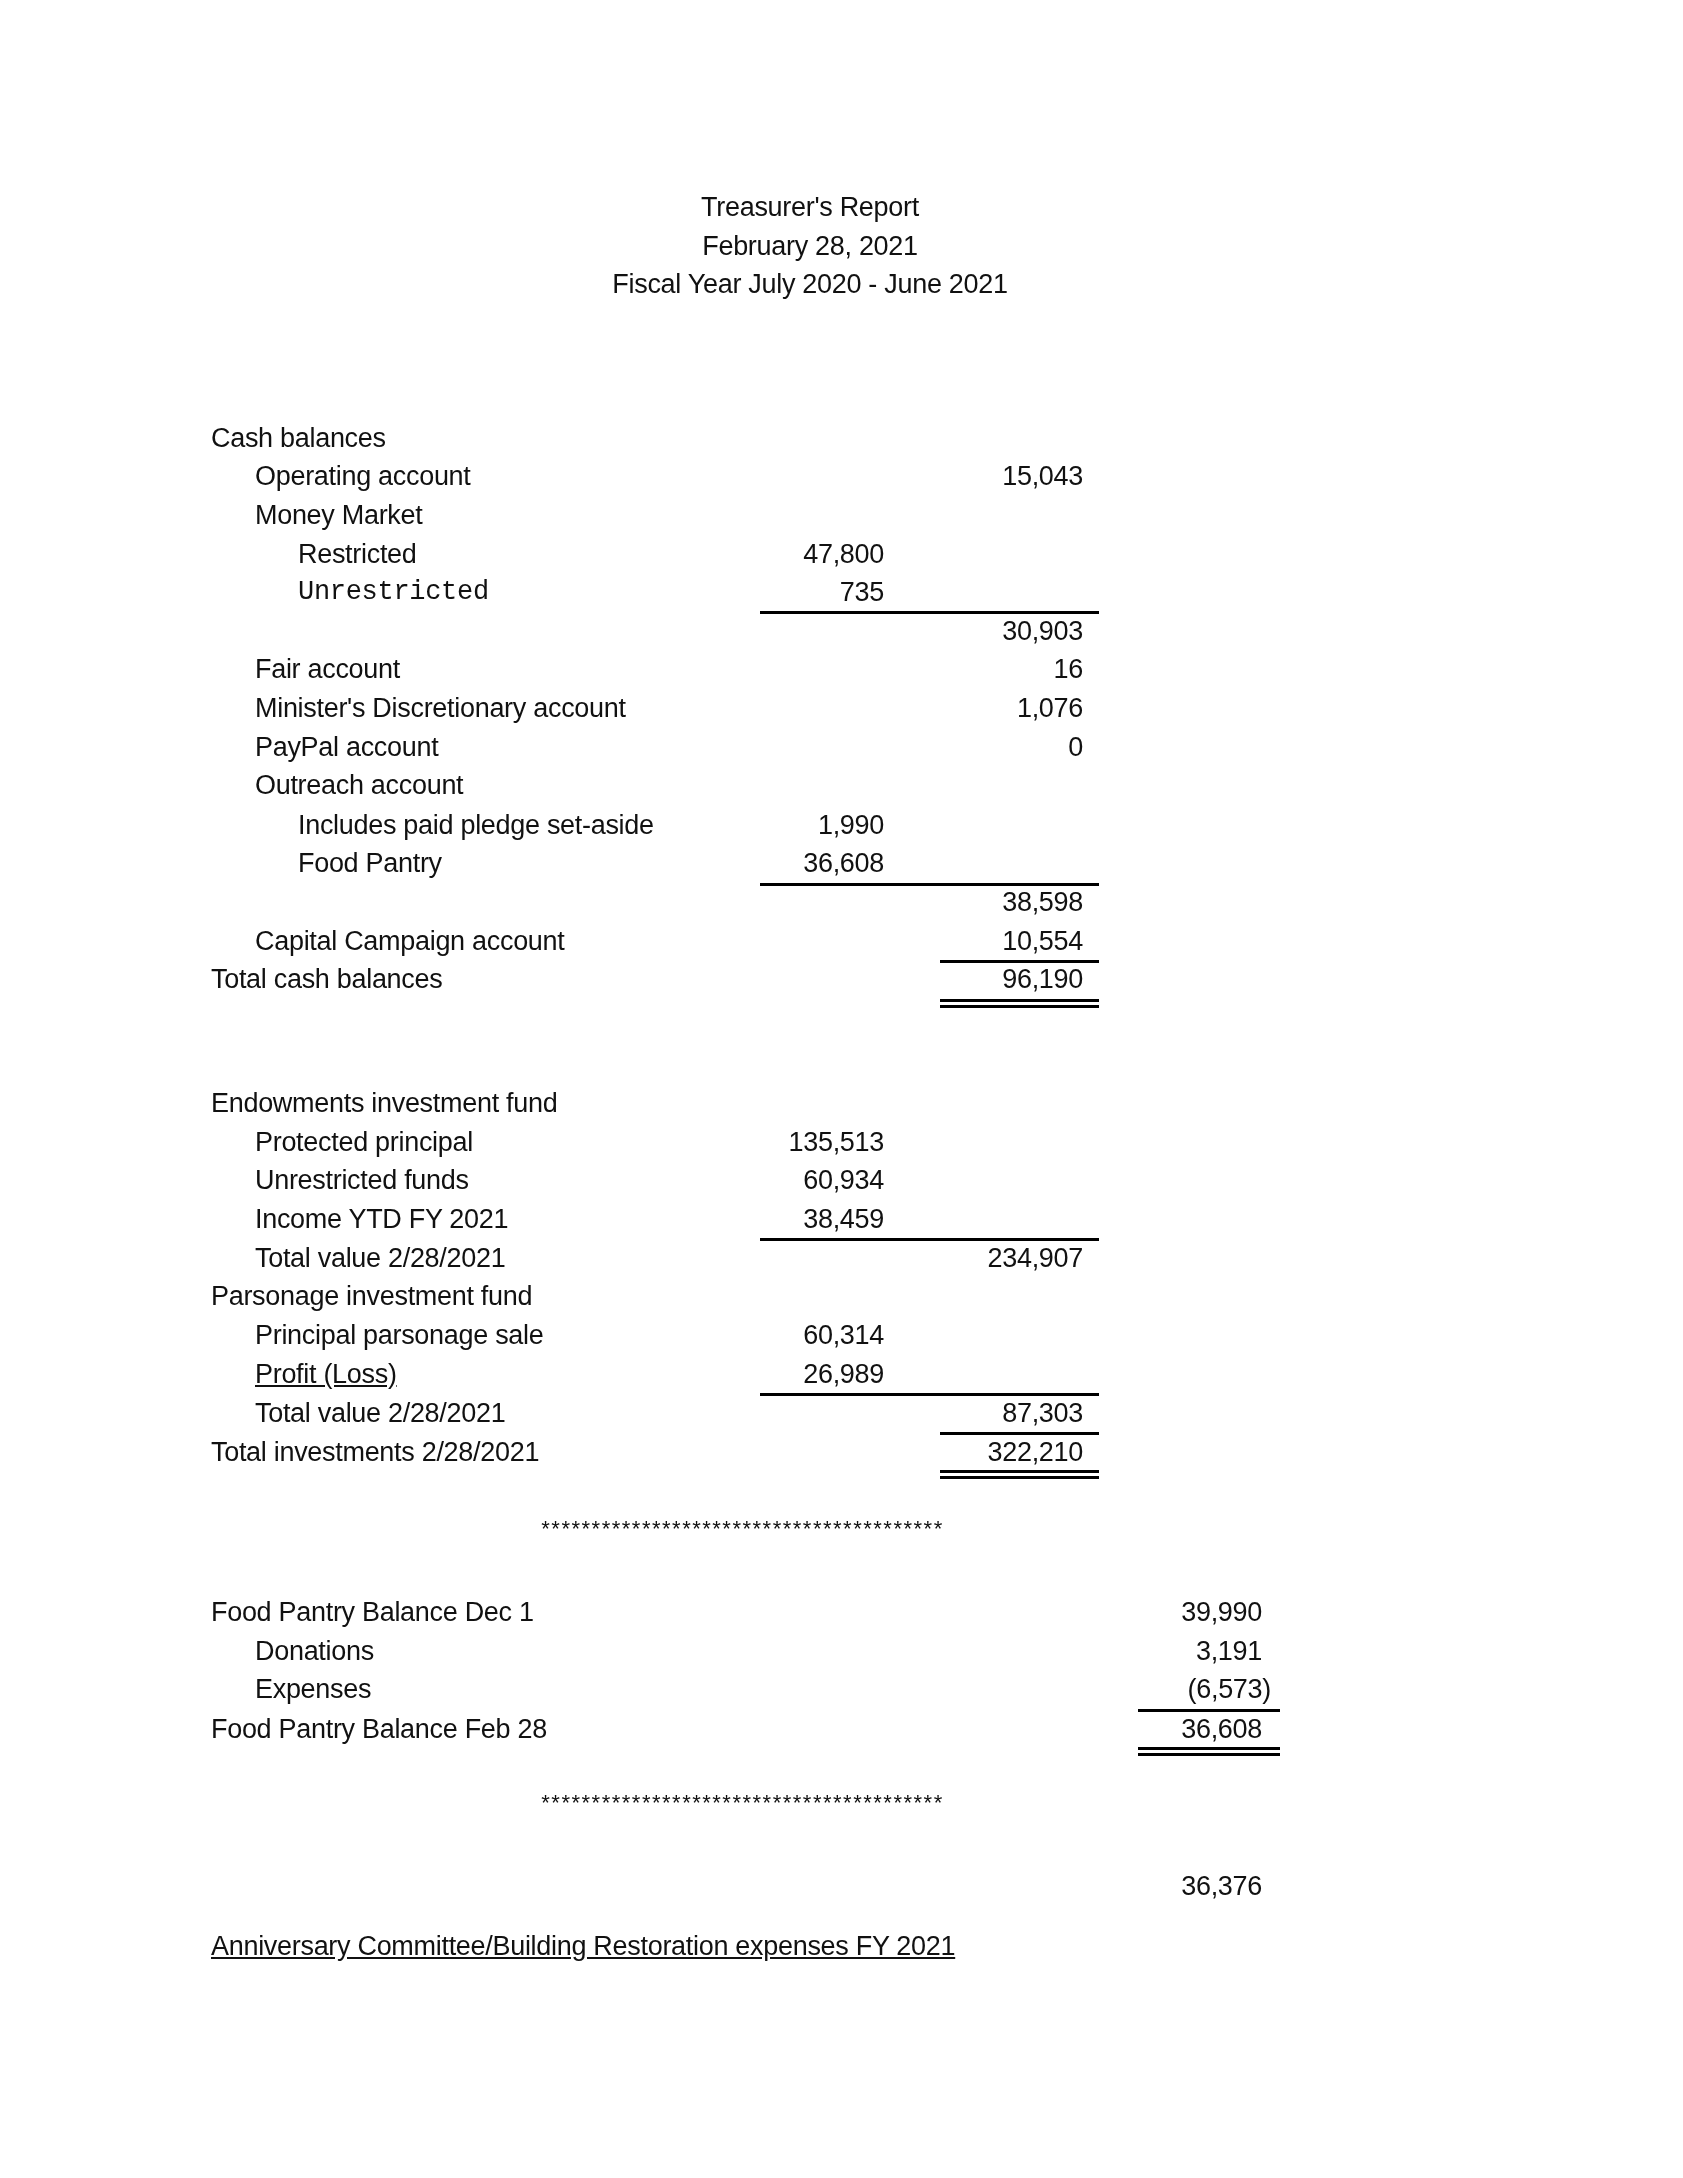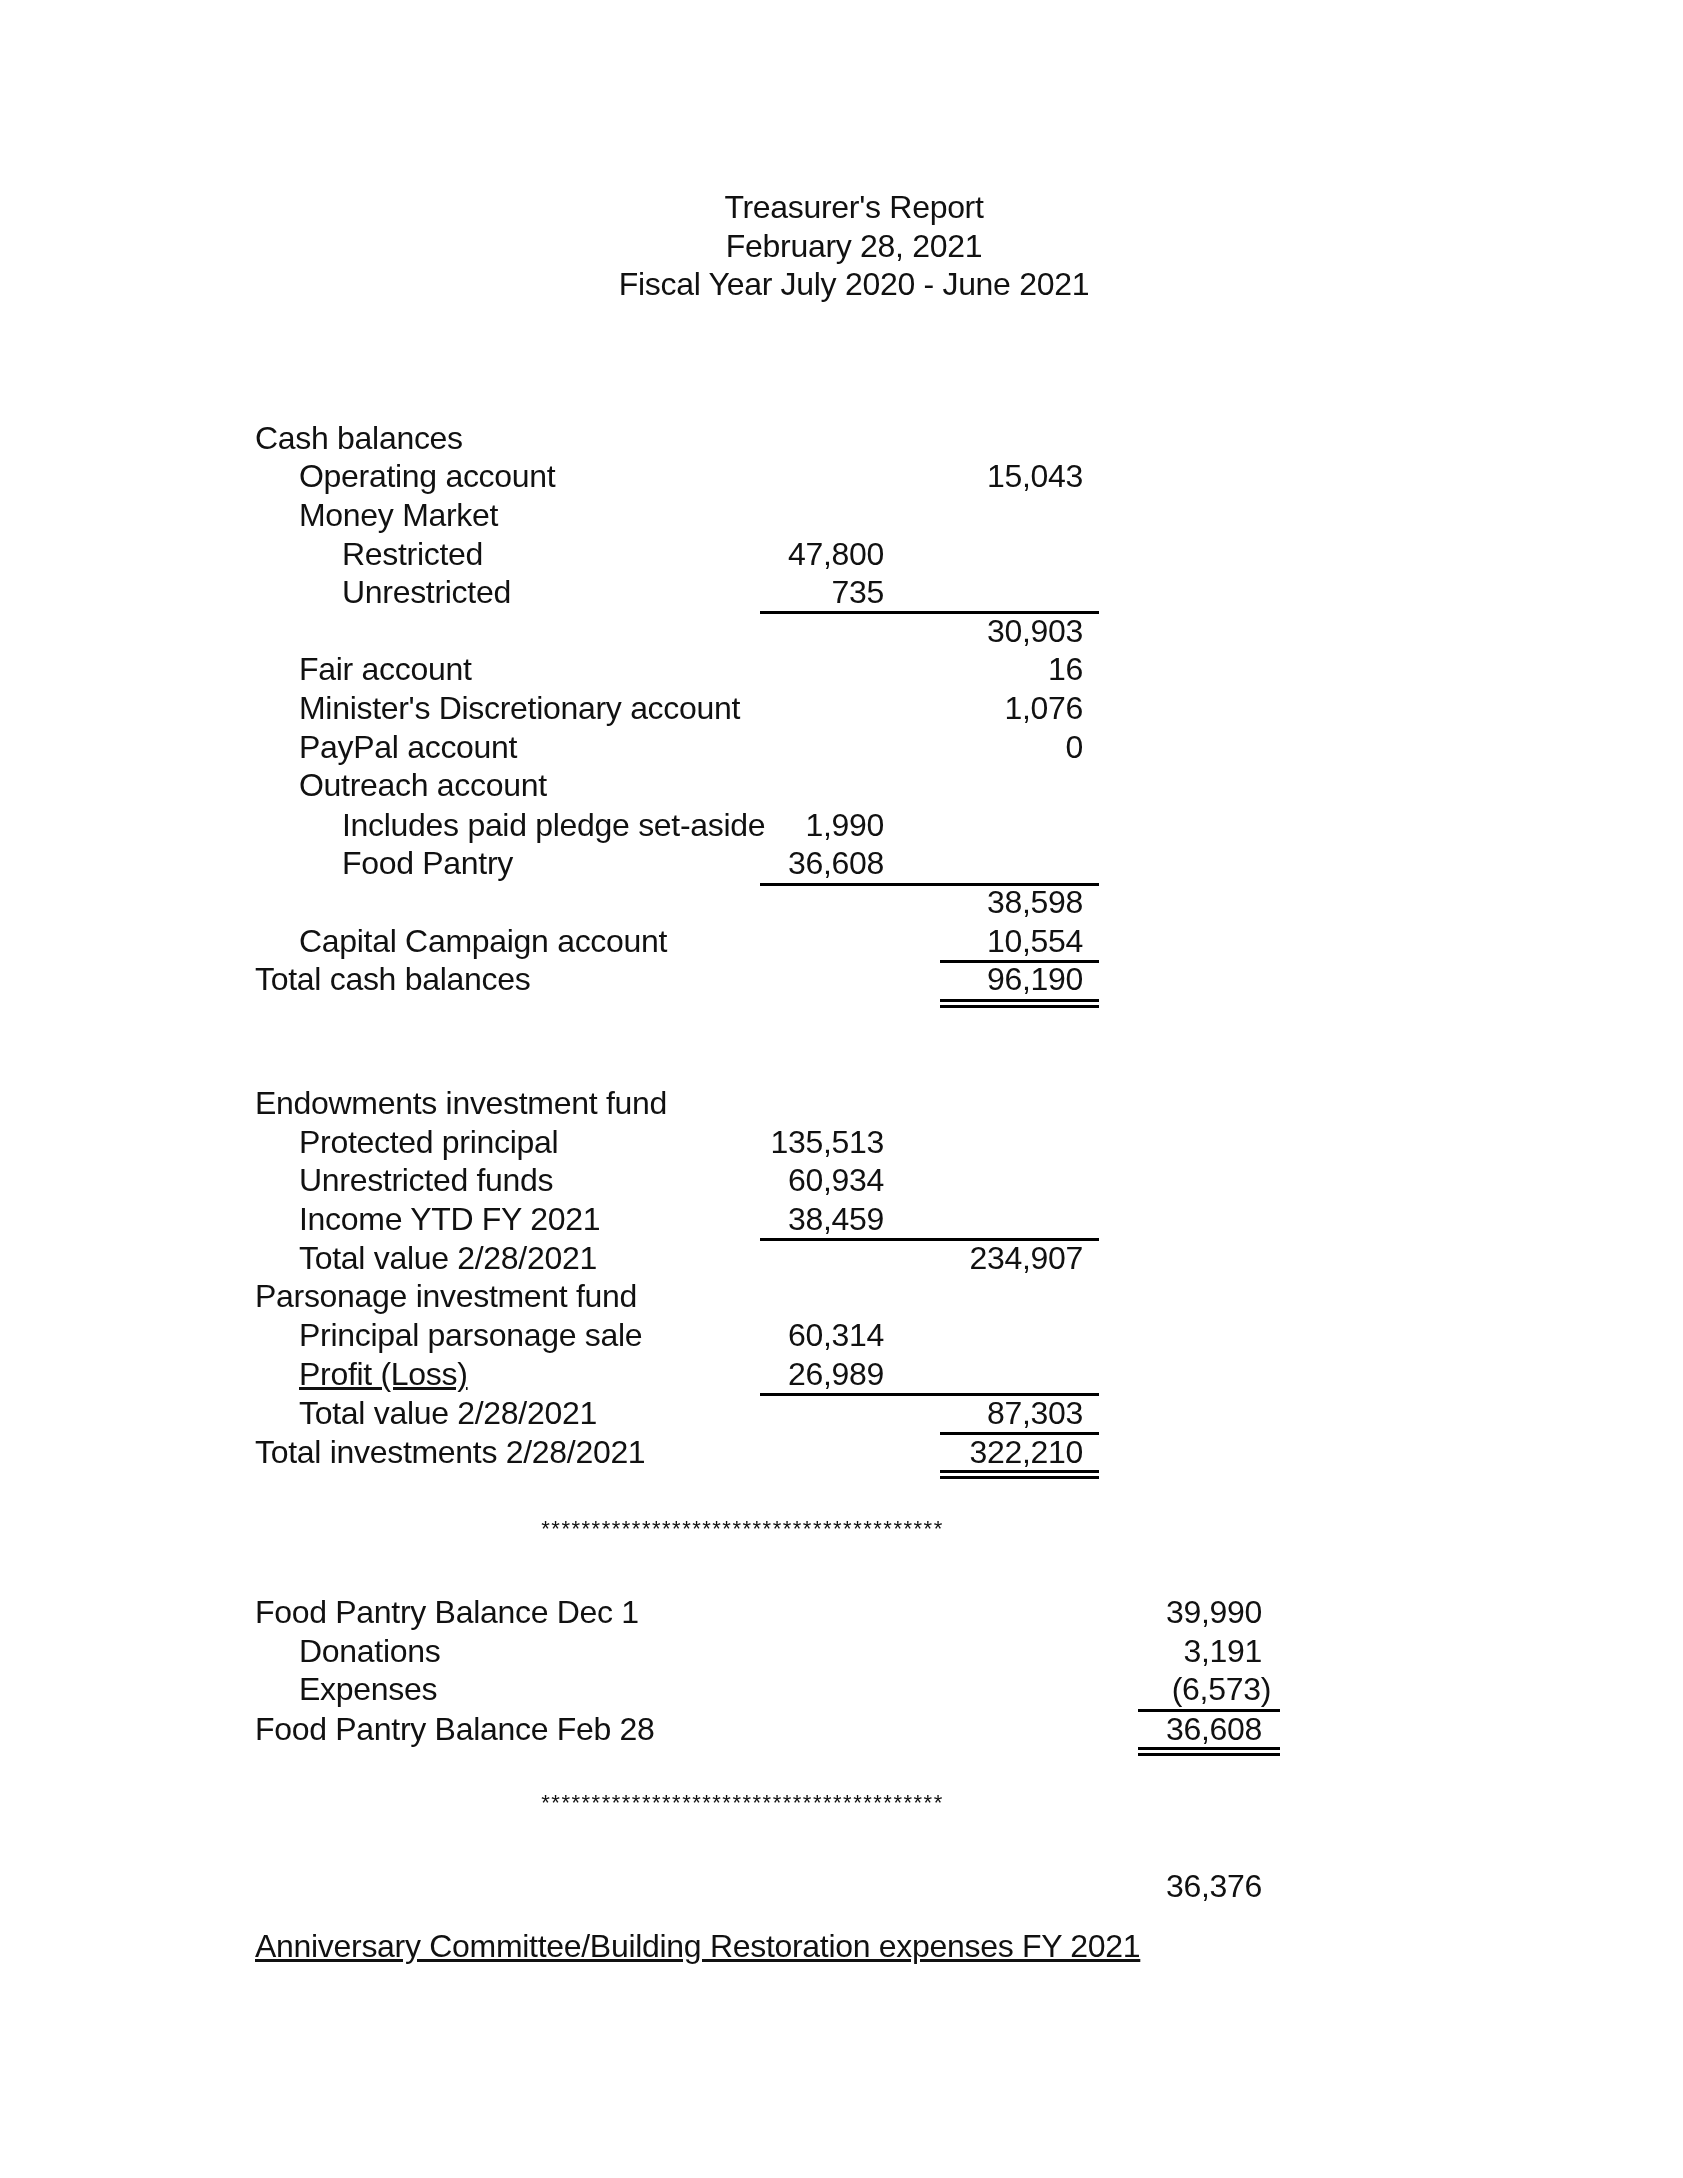--- a/index.html
+++ b/index.html
@@ -1,18 +1,18 @@
 <!DOCTYPE html>
 <html><head>
 <meta charset="utf-8">
 <style>
   html, body { margin: 0; padding: 0; background: #ffffff; }
   body { width: 1683px; height: 2178px; position: relative; overflow: hidden;
          font-family: "Liberation Sans", "DejaVu Sans", sans-serif; color: #111; }
-  .t { position: absolute; font-size: 32px; line-height: 39px; white-space: nowrap; letter-spacing: -0.3px; margin-left: 44px; }
+  .t { position: absolute; font-size: 27px; line-height: 39px; white-space: nowrap; letter-spacing: -0.3px; }
   .title { left: 0; width: 1620px; text-align: center; }
   .num { text-align: right; }
   .c2 { right: 799px; }   
   .c3 { right: 600px; }   
   .c4 { right: 421px; }   
   .c4p { right: 412px; }
   .l0 { left: 211px; }
   .l1 { left: 255px; }
   .l2 { left: 298px; }
   .rule { position: absolute; height: 0; border-top: 3px solid #000; }
@@ -31,21 +31,21 @@
   <div class="t l0" style="top:419px;">Cash balances</div>
 
   <div class="t l1" style="top:457px;">Operating account</div>
   <div class="t num c3" style="top:457px;">15,043</div>
 
   <div class="t l1" style="top:496px;">Money Market</div>
 
   <div class="t l2" style="top:535px;">Restricted</div>
   <div class="t num c2" style="top:535px;">47,800</div>
 
-  <div class="t l2" style="top:573px;">Unrestricted</div>
+  <div class="t l2" style="top:573px;font-family:Liberation Mono, monospace;">Unrestricted</div>
   <div class="t num c2" style="top:573px;">735</div>
 
   <div class="rule" style="top:611px; left:760px; width:339px;"></div>
 
   <div class="t num c3" style="top:612px;">30,903</div>
 
   <div class="t l1" style="top:650px;">Fair account</div>
   <div class="t num c3" style="top:650px;">16</div>
 
   <div class="t l1" style="top:689px;text-align:right;">Minister's Discretionary account</div>

